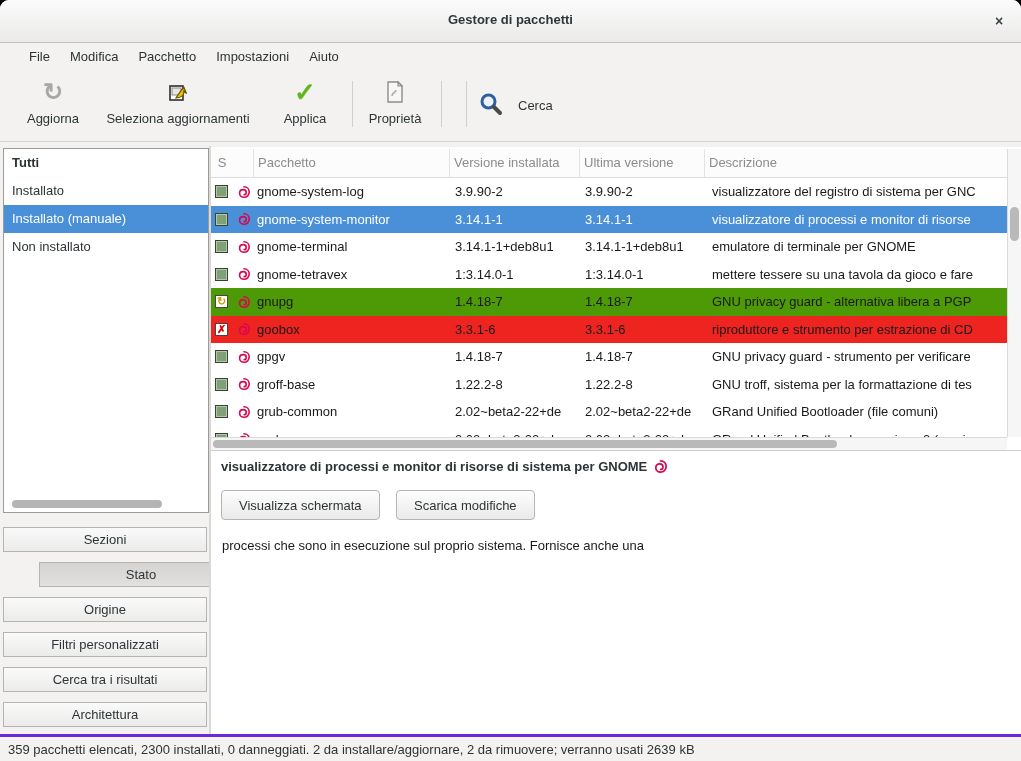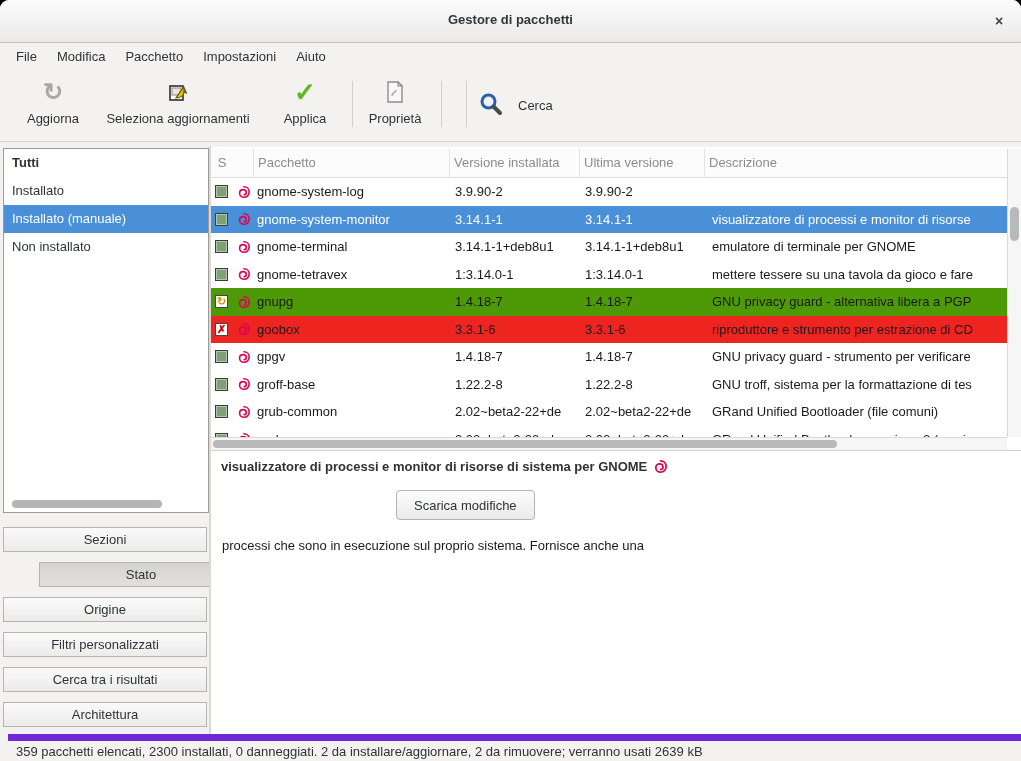--- a/index.html
+++ b/index.html
@@ -6,21 +6,21 @@
   .window{position:absolute;inset:0;background:#f3f2f0;border-radius:9px 9px 0 0;overflow:hidden;
           font-family:"Liberation Sans",sans-serif;font-size:13px;color:#2e3436;}
   
   .titlebar{position:absolute;top:0;left:0;right:0;height:42px;
             background:linear-gradient(#fbfbfb,#ebeae9);border-bottom:1px solid #c3c1be;}
   .title{position:absolute;left:0;right:0;top:12px;text-align:center;font-weight:bold;color:#30373b;}
   .close-btn{position:absolute;right:12px;top:11px;width:20px;height:20px;text-align:center;
              line-height:20px;font-weight:bold;color:#3c4449;font-size:14px;cursor:default;}
   
   .menubar{position:absolute;top:43px;left:0;right:0;height:26px;display:flex;align-items:center;
-           padding-left:6px;background:#f3f2f0;}
+           padding-left:19px;background:#f3f2f0;}
   .menu-item{padding:4px 10px;}
   
   .toolbar{position:absolute;top:69px;left:0;right:0;height:72px;background:#f3f2f0;
            border-bottom:1px solid #d6d4d1;}
   .tb{position:absolute;top:9px;display:flex;flex-direction:column;align-items:center;gap:5px;}
   .tb-icon{height:28px;display:flex;align-items:center;justify-content:center;}
   .tb-sep{position:absolute;top:12px;width:1px;height:46px;background:#d2d0cd;}
   .tb-search{position:absolute;left:478px;top:22px;display:flex;align-items:center;gap:14px;}
   .refresh-glyph{font-size:24px;color:#a9a7a4;font-weight:bold;}
   .apply-glyph{font-size:26px;color:#61b521;font-weight:bold;text-shadow:0 1px 0 #cfe9b6;}
@@ -67,22 +67,22 @@
   .hthumb{position:absolute;left:2px;top:2px;height:8px;width:624px;background:#b9b9b9;border-radius:4px;}
   
   .details{position:absolute;left:211px;top:450px;right:0;bottom:27px;background:#fff;border-top:1px solid #cfcfcf;}
   .details-title{position:absolute;top:8px;left:10px;font-weight:bold;display:flex;align-items:center;gap:6px;}
   .detail-btn{position:absolute;top:39px;height:30px;padding:0 17px;border:1px solid #b6b4b0;border-radius:4px;
               background:linear-gradient(#fdfdfd,#eaeaea);font-family:"Liberation Sans",sans-serif;font-size:13px;color:#2e3436;}
   .detail-btn-1{left:10px;}
   .detail-btn-2{left:185px;}
   .details-text{position:absolute;top:79px;left:11px;line-height:32.5px;color:#1a1a1a;}
   
-  .statusbar{position:absolute;left:0;right:0;bottom:0;height:27px;background:#f3f2f0;border-top:7px solid #6d28d9;
-             display:flex;align-items:center;padding-left:8px;box-sizing:border-box;margin-left:8px;}
+  .statusbar{position:absolute;left:0;right:0;bottom:0;height:27px;background:#f3f2f0;border-top:3px solid #6d28d9;
+             display:flex;align-items:center;padding-left:8px;box-sizing:border-box;}
 </style>
 </head>
 <body>
 
 <div class="window">
 
   <div class="titlebar">
     <div class="title">Gestore di pacchetti</div>
     <div class="close-btn">×</div>
   </div>
@@ -180,20 +180,21 @@
             <span class="st installed"></span>
           </div>
           <div class="swirl">
             <svg width="13" height="14" viewBox="0 0 16 16">
               <path d="M8.5 1.5 C12.3 1.5 15 4.4 15 8 C15 11.9 12 14.5 8.8 14.5 C5.6 14.5 3.2 12.3 3.2 9.4 C3.2 6.8 5.2 5 7.6 5 C9.8 5 11.4 6.6 11.4 8.5 C11.4 10.2 10.1 11.3 8.8 11.3" fill="none" stroke="#d70751" stroke-width="2" stroke-linecap="round"></path>
             </svg>
           </div>
           <div class="cell-pkg">gnome-system-log</div>
           <div class="cell-ver">3.9.90-2</div>
           <div class="cell-ver">3.9.90-2</div>
+          <div class="cell-desc">visualizzatore del registro di sistema per GNC</div>
         </div>
         <div class="trow selected">
           <div>
             <span class="st installed"></span>
           </div>
           <div class="swirl">
             <svg width="13" height="14" viewBox="0 0 16 16">
               <path d="M8.5 1.5 C12.3 1.5 15 4.4 15 8 C15 11.9 12 14.5 8.8 14.5 C5.6 14.5 3.2 12.3 3.2 9.4 C3.2 6.8 5.2 5 7.6 5 C9.8 5 11.4 6.6 11.4 8.5 C11.4 10.2 10.1 11.3 8.8 11.3" fill="none" stroke="#d70751" stroke-width="2" stroke-linecap="round"></path>
             </svg>
           </div>
@@ -325,20 +326,21 @@
 
   <div class="details">
     <div class="details-title">
       <span>visualizzatore di processi e monitor di risorse di sistema per GNOME</span>
       <span class="swirl">
         <svg width="14" height="15" viewBox="0 0 16 16">
             <path d="M8.5 1.5 C12.3 1.5 15 4.4 15 8 C15 11.9 12 14.5 8.8 14.5 C5.6 14.5 3.2 12.3 3.2 9.4 C3.2 6.8 5.2 5 7.6 5 C9.8 5 11.4 6.6 11.4 8.5 C11.4 10.2 10.1 11.3 8.8 11.3" fill="none" stroke="#d70751" stroke-width="2" stroke-linecap="round"></path>
           </svg>
       </span>
     </div>
+    <button class="detail-btn detail-btn-1">Visualizza schermata</button>
     <button class="detail-btn detail-btn-2">Scarica modifiche</button>
     <div class="details-text">
       <div>processi che sono in esecuzione sul proprio sistema. Fornisce anche una</div>
     </div>
   </div>
 
   <div class="statusbar">
     <span>359 pacchetti elencati, 2300 installati, 0 danneggiati. 2 da installare/aggiornare, 2 da rimuovere; verranno usati 2639 kB</span>
   </div>
 

